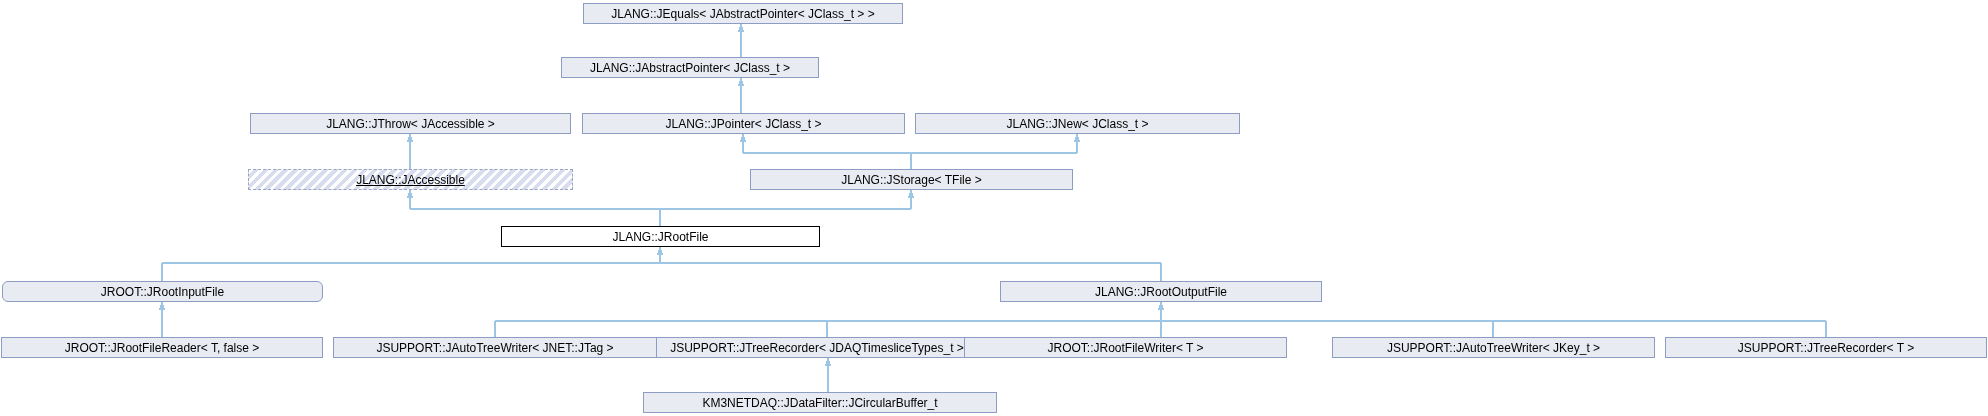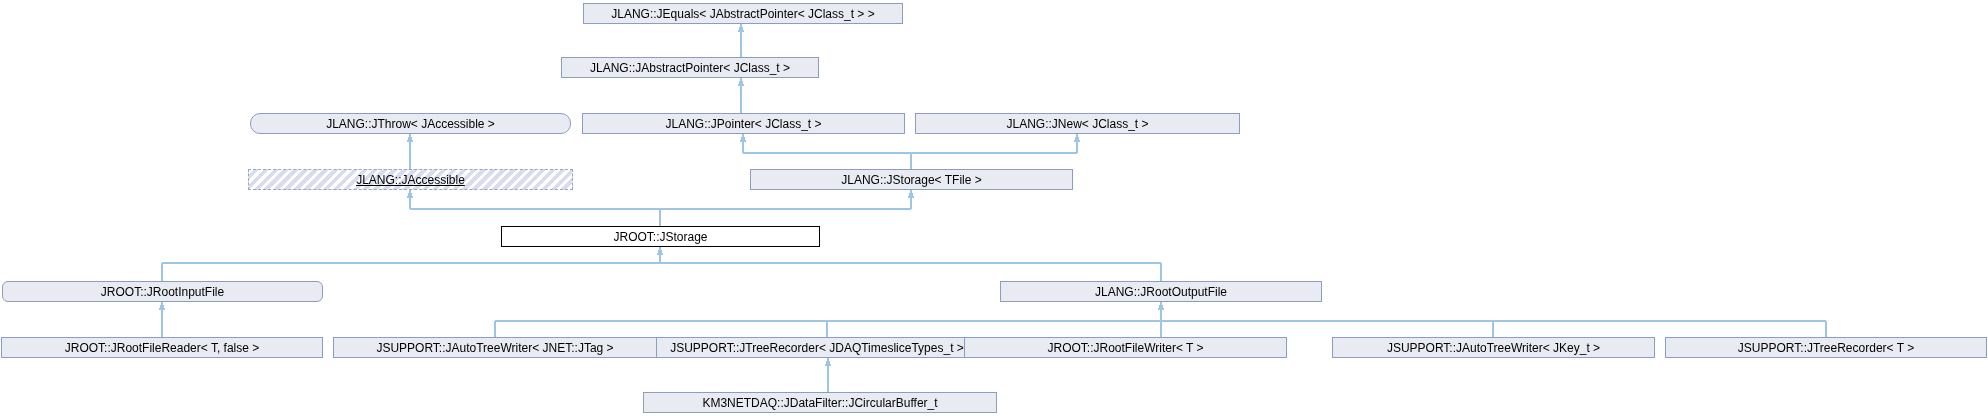--- a/index.html
+++ b/index.html
@@ -89,37 +89,37 @@
       <polygon points="162,302 158.5,310 165.5,310" fill="#9dc6e4"></polygon>
       <polygon points="1161,302 1157.5,310 1164.5,310" fill="#9dc6e4"></polygon>
       <polygon points="828,358 824.5,366 831.5,366" fill="#9dc6e4"></polygon>
     </svg>
 <div class="node" style="left: 583px; top: 3px; width: 320px; height: 21px;">
       <span>JLANG::JEquals&lt; JAbstractPointer&lt; JClass_t &gt; &gt;</span>
     </div>
     <div class="node" style="left: 561px; top: 57px; width: 258px; height: 21px;">
       <span>JLANG::JAbstractPointer&lt; JClass_t &gt;</span>
     </div>
-    <div class="node" style="left: 250px; top: 113px; width: 321px; height: 21px; border-radius: 10px;">
+    <div class="node" style="left: 250px; top: 113px; width: 321px; height: 21px;">
       <span>JLANG::JThrow&lt; JAccessible &gt;</span>
     </div>
     <div class="node" style="left: 582px; top: 113px; width: 323px; height: 21px;">
       <span>JLANG::JPointer&lt; JClass_t &gt;</span>
     </div>
     <div class="node" style="left: 915px; top: 113px; width: 325px; height: 21px;">
       <span>JLANG::JNew&lt; JClass_t &gt;</span>
     </div>
     <div class="node hatched" style="left: 248px; top: 169px; width: 325px; height: 21px; text-decoration: underline;">
       <span>JLANG::JAccessible</span>
     </div>
     <div class="node" style="left: 750px; top: 169px; width: 323px; height: 21px;">
       <span>JLANG::JStorage&lt; TFile &gt;</span>
     </div>
     <div class="node main" style="left: 501px; top: 226px; width: 319px; height: 21px;">
-      <span>JROOT::JStorage</span>
+      <span>JLANG::JRootFile</span>
     </div>
     <div class="node" style="left: 2px; top: 281px; width: 321px; height: 21px; border-radius: 6px;">
       <span>JROOT::JRootInputFile</span>
     </div>
     <div class="node" style="left: 1000px; top: 281px; width: 322px; height: 21px;">
       <span>JLANG::JRootOutputFile</span>
     </div>
     <div class="node" style="left: 1px; top: 337px; width: 322px; height: 21px; text-align: right;">
       <span>JROOT::JRootFileReader&lt; T, false &gt;</span>
     </div>

